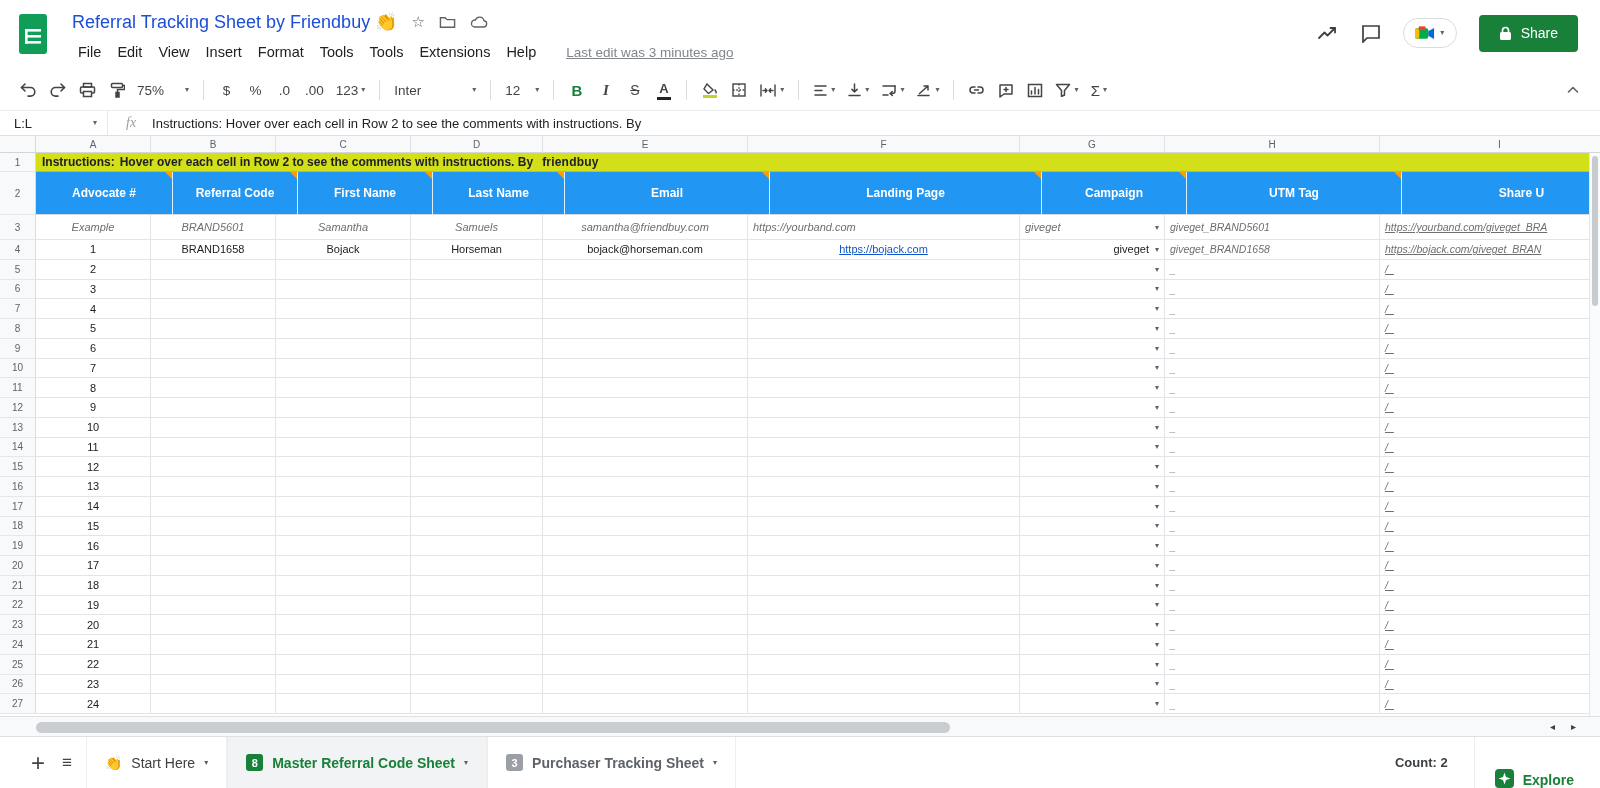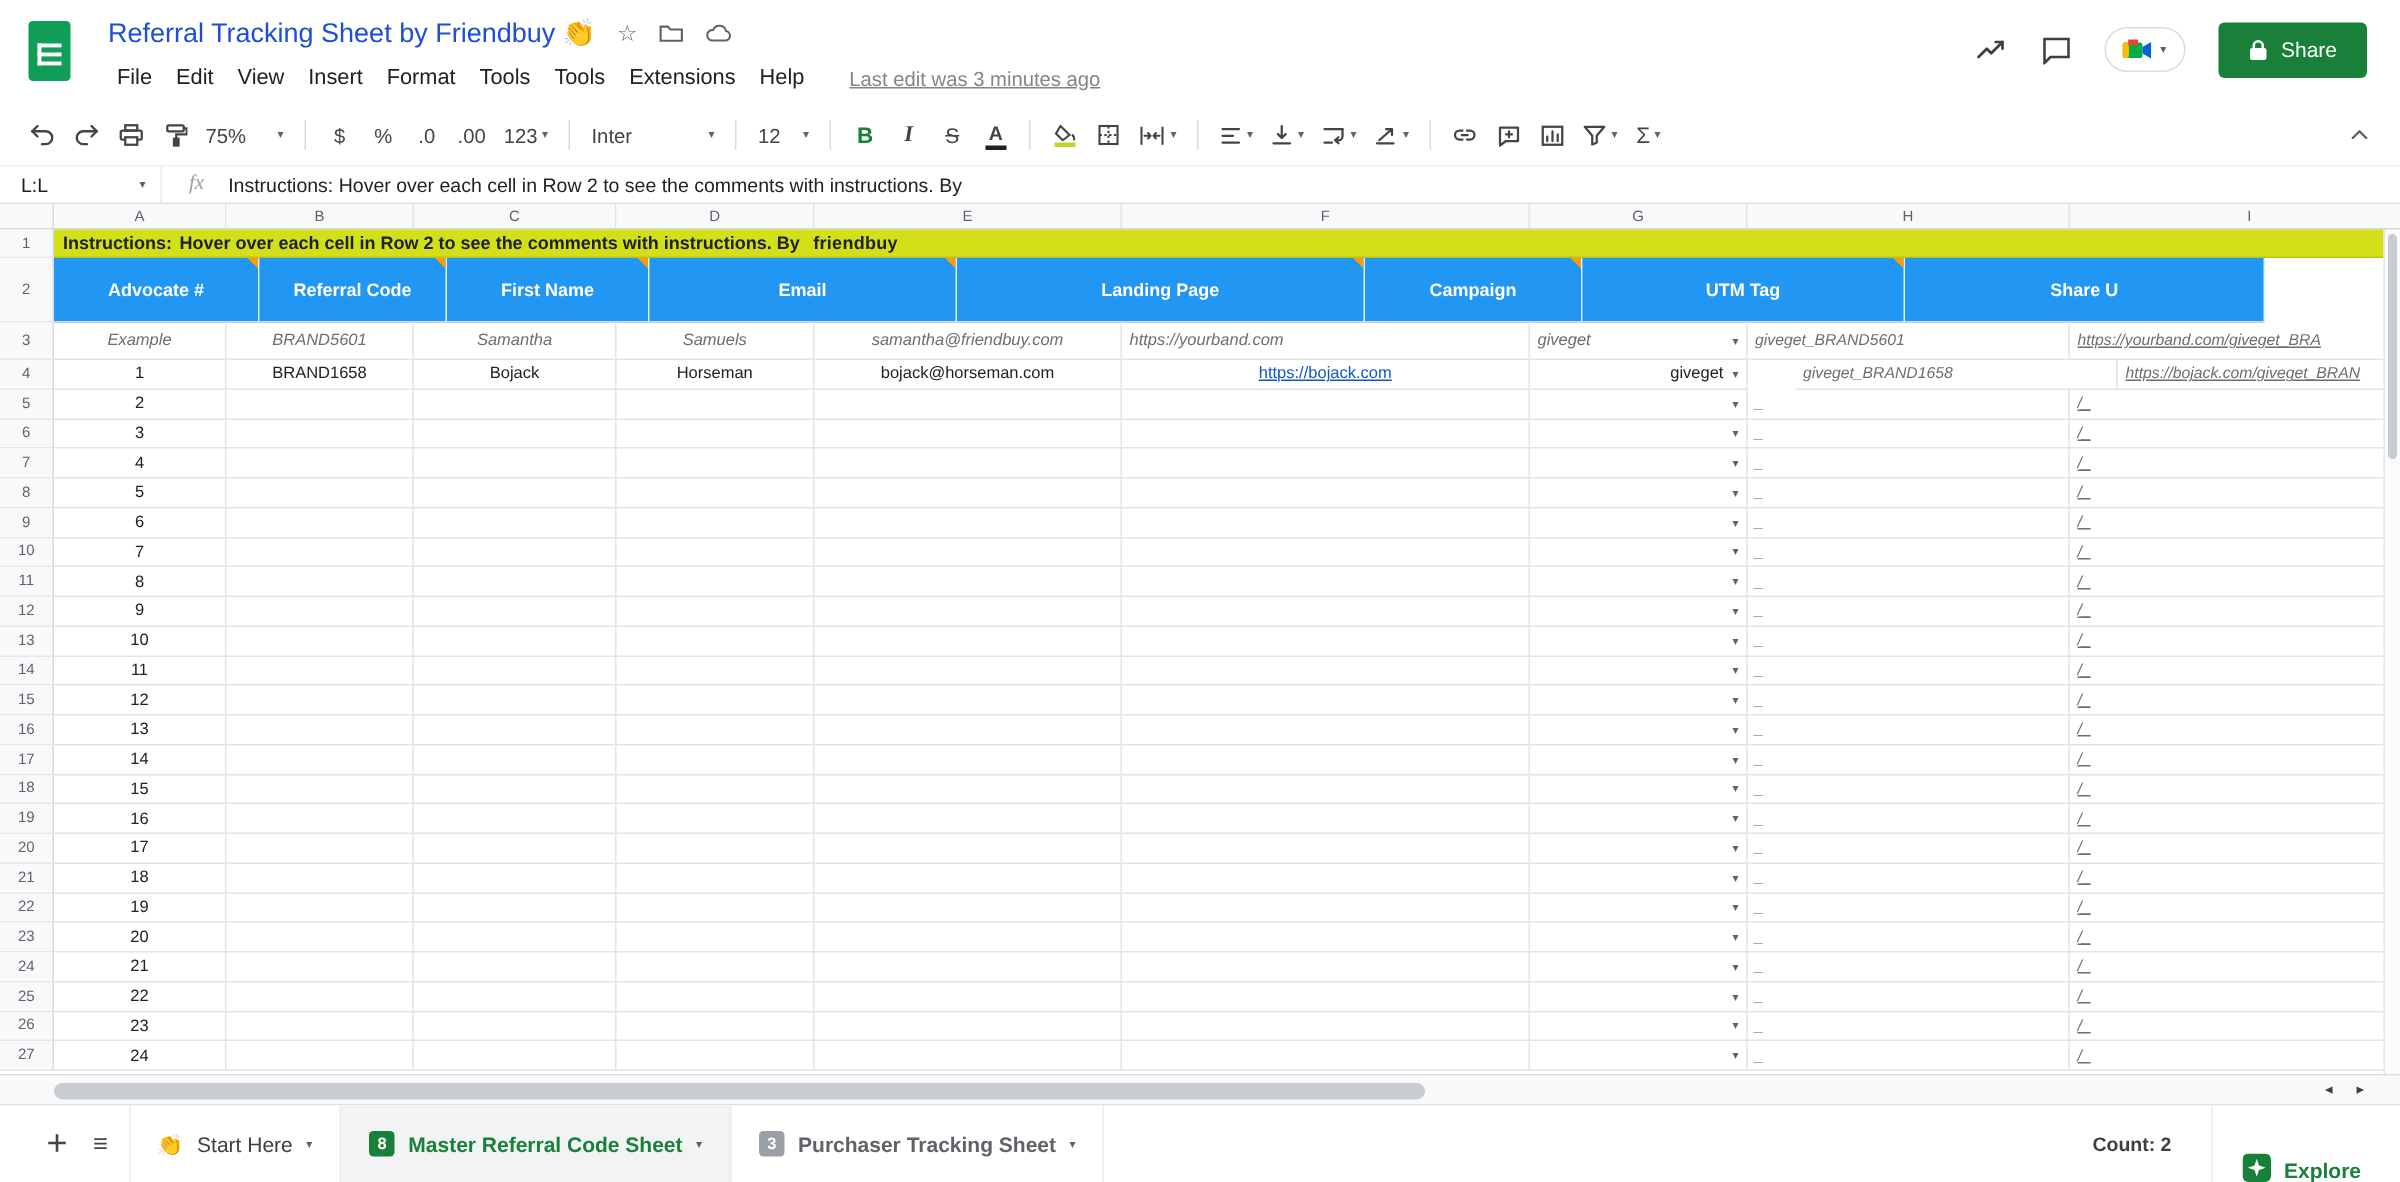--- a/index.html
+++ b/index.html
@@ -359,20 +359,24 @@
           <div class="tri"></div>
         </div>
         <div class="cell hdr" style="width: 125px;">
           <span>Referral Code</span>
           <div class="tri"></div>
         </div>
         <div class="cell hdr" style="width: 135px;">
           <span>First Name</span>
           <div class="tri"></div>
         </div>
+        <div class="cell hdr" style="width: 132px;">
+          <span>Last Name</span>
+          <div class="tri"></div>
+        </div>
         <div class="cell hdr" style="width: 205px;">
           <span>Email</span>
           <div class="tri"></div>
         </div>
         <div class="cell hdr" style="width: 272px;">
           <span>Landing Page</span>
           <div class="tri"></div>
         </div>
         <div class="cell hdr" style="width: 145px;">
           <span>Campaign</span>
@@ -434,21 +438,21 @@
         <div class="cell c-center" style="width: 205px;">
           <span>bojack@horseman.com</span>
         </div>
         <div class="cell c-center blue" style="width: 272px;">
           <span>https://bojack.com</span>
         </div>
         <div class="cell c-end" style="width: 145px;">
           <span>giveget</span>
           <span class="dd">▾</span>
         </div>
-        <div class="cell c-left ex small" style="width: 215px; margin-left: 32px;">
+        <div class="cell c-left ex small" style="width: 215px;">
           <span>giveget_BRAND1658</span>
         </div>
         <div class="cell c-left ex small lnk" style="width: 240px;">
           <span>https://bojack.com/giveget_BRAN</span>
         </div>
       </div>
       <div class="grow" style="height: 19.75px;">
         <div class="rownum">5</div>
         <div class="cell c-center" style="width: 115px;">
           <span>2</span>

